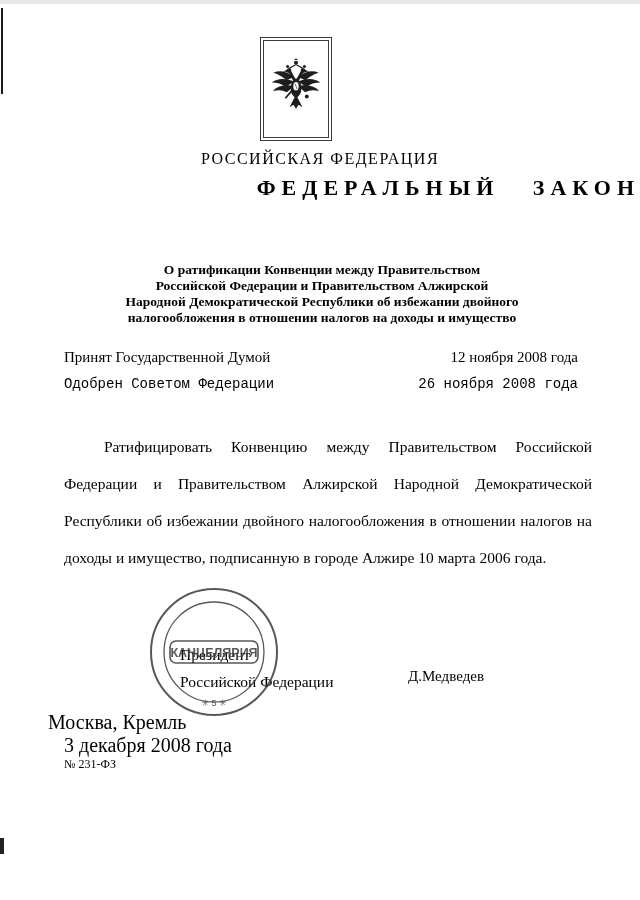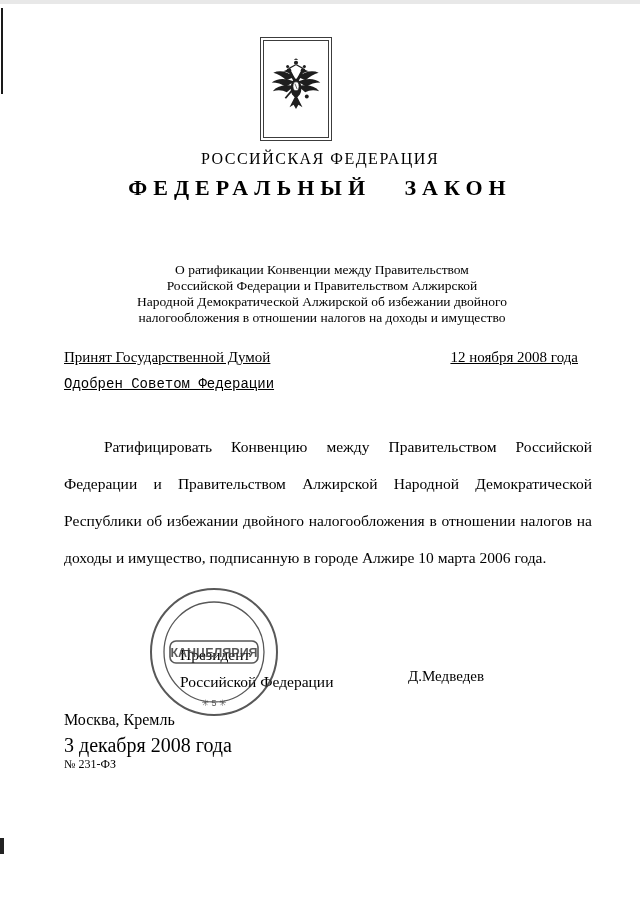--- a/index.html
+++ b/index.html
@@ -45,41 +45,40 @@
   .country {
     position: absolute;
     top: 146px; left: 0; right: 0;
     text-align: center;
     font-size: 16px;
     letter-spacing: 1.5px;
   }
   .law-type {
     position: absolute;
     top: 171px; left: 0; right: 0;
-    text-align: center;
+    text-align: right;
     font-size: 22px;
     font-weight: bold;
     letter-spacing: 6px;
     word-spacing: 22px;
   }
   .doc-title {
     position: absolute;
     top: 258px; left: 70px; right: 66px;
     text-align: center;
-    font-weight: normal;
+    font-weight: bold;
     font-size: 13.5px;
     line-height: 16px;
   }
   .adopt-row {
     position: absolute;
     left: 64px; right: 62px;
     display: flex;
     justify-content: space-between;
     font-size: 15px;
-    text-decoration: underline;
   }
   .adopt-row.row1 { top: 345px; }
   .adopt-row.row2 {
     top: 372px;
     font-family: "Liberation Mono", monospace;
     font-size: 14px;
   }
   .body-par {
     position: absolute;
     top: 424px; left: 64px; right: 48px;
@@ -103,21 +102,21 @@
     font-size: 15px;
     z-index: 2;
   }
   .stamp {
     position: absolute;
     left: 148px; top: 582px;
     width: 132px; height: 132px;
     z-index: 5;
     opacity: 0.85;
   }
-  .footer-place  { position: absolute; left: 64px; top: 707px; font-size: 16px; }
+  .footer-place  { position: absolute; left: 48px; top: 707px; font-size: 20px; }
   .footer-date   { position: absolute; left: 64px; top: 730px; font-size: 20px; }
   .footer-number { position: absolute; left: 64px; top: 753px; font-size: 12px; font-family: Liberation Serif, serif; }
 </style>
 </head>
 <body>
 
 <div class="page">
 
   <div class="scan-artifact-top"></div>
   <div class="scan-artifact-bottom"></div>
@@ -165,30 +164,31 @@
       <path d="M48 50 L52 60" stroke="#1e1e1e" stroke-width="1.2"></path>
     </svg>
   </div>
 
   <div class="country">РОССИЙСКАЯ ФЕДЕРАЦИЯ</div>
   <div class="law-type">ФЕДЕРАЛЬНЫЙ ЗАКОН</div>
 
   <div class="doc-title">
     <div>О ратификации Конвенции между Правительством</div>
     <div>Российской Федерации и Правительством Алжирской</div>
-    <div>Народной Демократической Алжирской об избежании двойного</div>
+    <div>Народной Демократической Республики об избежании двойного</div>
     <div>налогообложения в отношении налогов на доходы и имущество</div>
   </div>
 
   <div class="adopt-row row1">
     <span>Принят Государственной Думой</span>
     <span>12 ноября 2008 года</span>
   </div>
   <div class="adopt-row row2">
     <span>Одобрен Советом Федерации</span>
+    <span>26 ноября 2008 года</span>
   </div>
 
   <div class="body-par">Ратифицировать Конвенцию между Правительством Российской Федерации и Правительством Алжирской Народной Демократической Республики об избежании двойного налогообложения в отношении налогов на доходы и имущество, подписанную в городе Алжире 10 марта 2006 года.</div>
 
   <div class="stamp">
     <svg width="132" height="132" viewBox="0 0 132 132" xmlns="http://www.w3.org/2000/svg" xmlns:xlink="http://www.w3.org/1999/xlink" aria-hidden="true">
       <defs>
         <path id="ringPath" d="M 66 122.5 A 56.5 56.5 0 1 1 65.99 122.5"></path>
       </defs>
       <circle cx="66" cy="66" r="63" fill="none" stroke="#3b3b3b" stroke-width="2"></circle>

